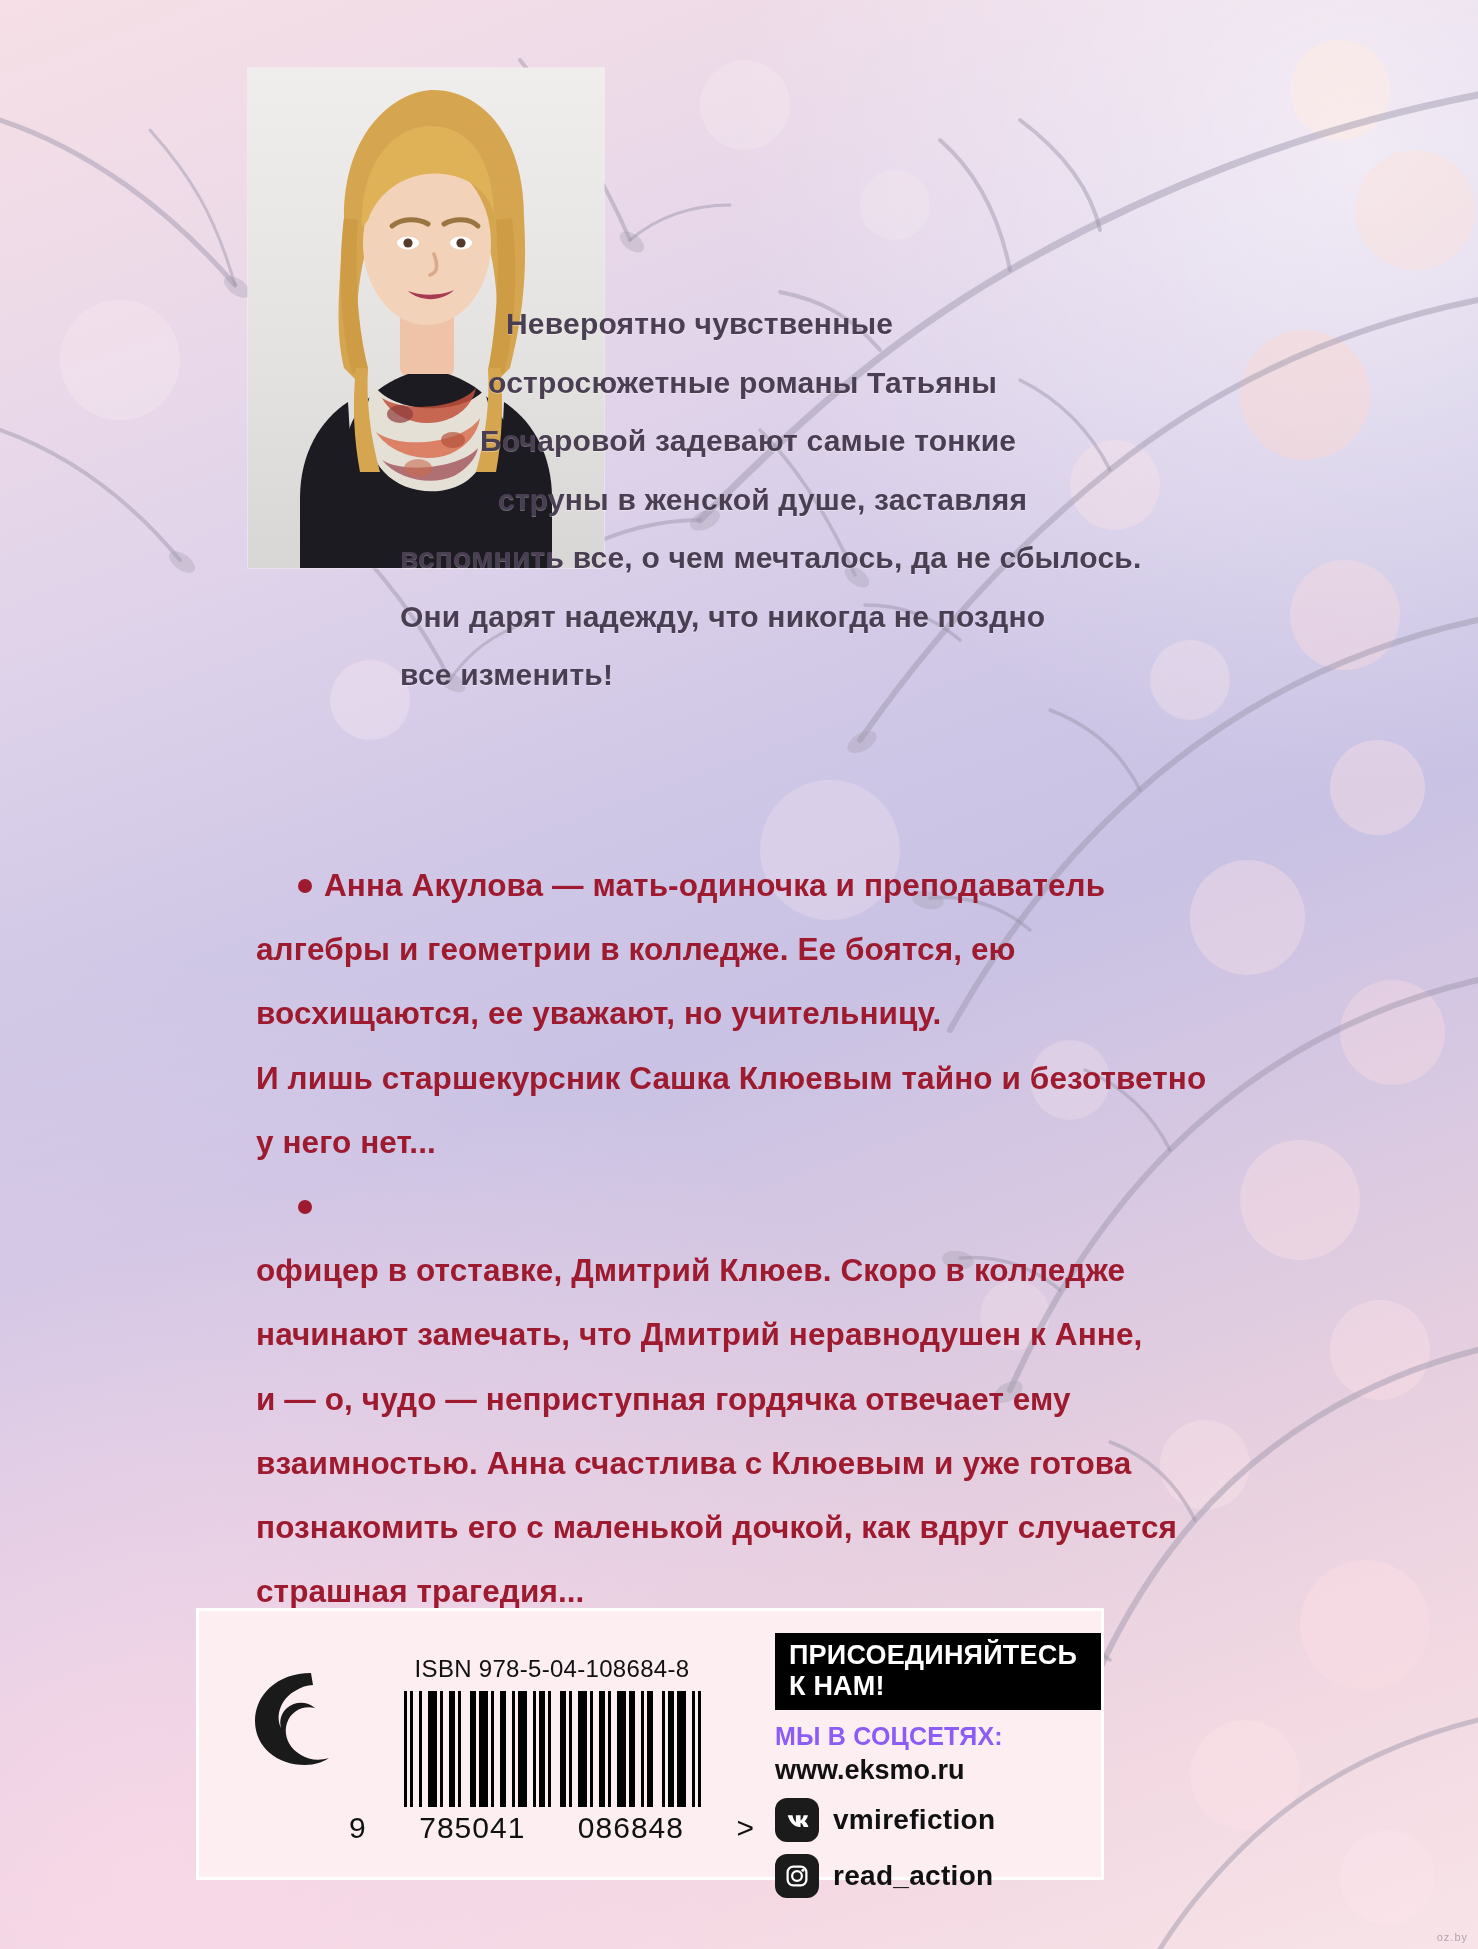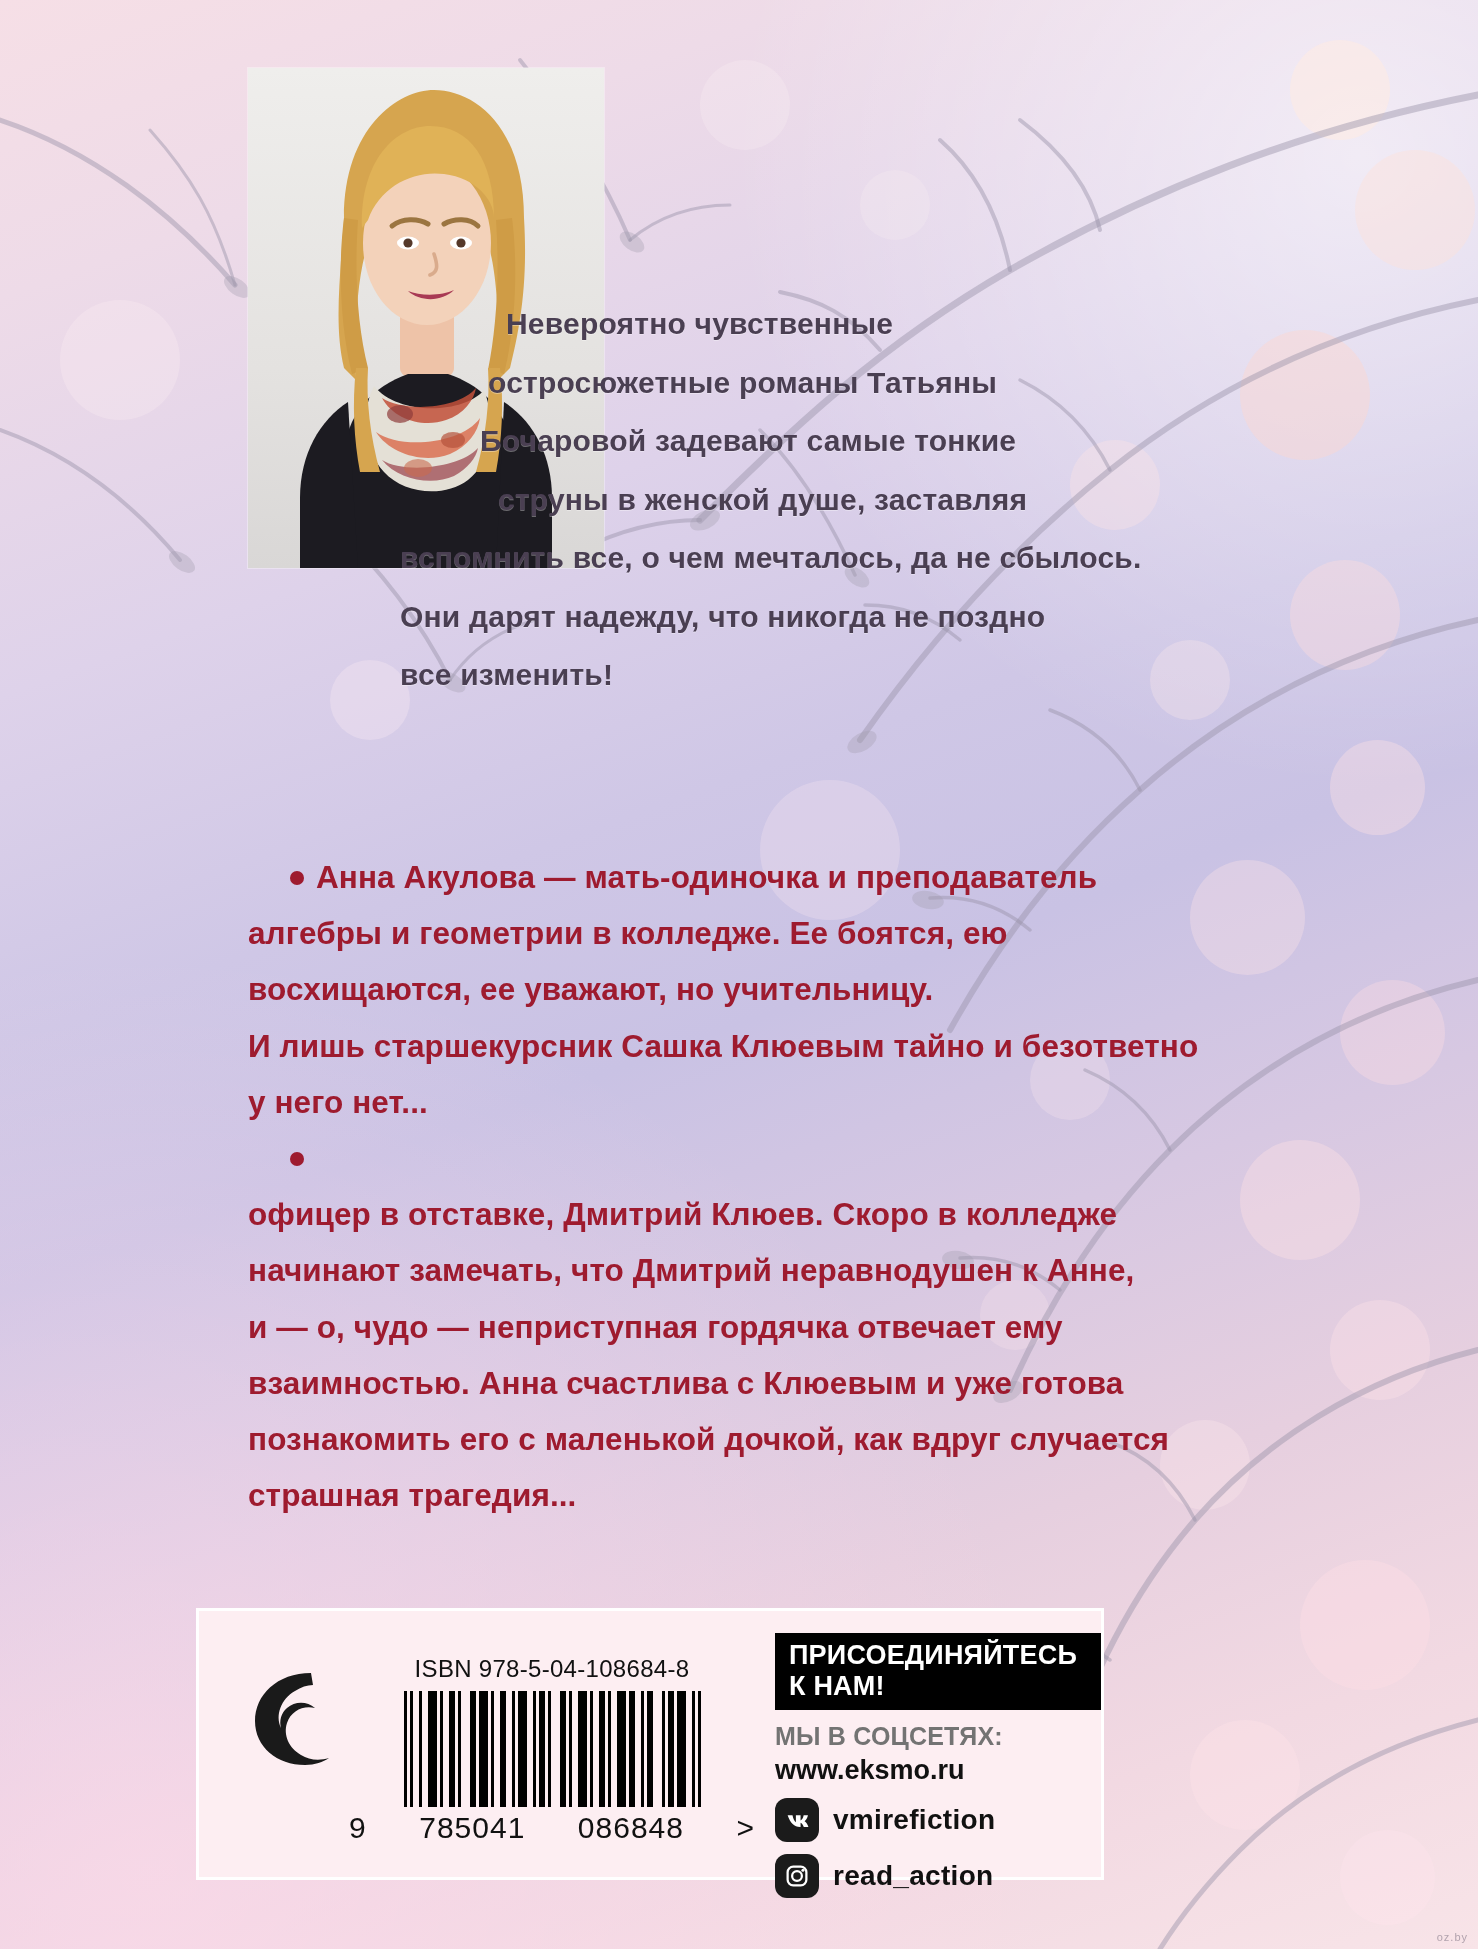--- a/index.html
+++ b/index.html
@@ -89,21 +89,21 @@
     position: absolute;
     left: 240px;
     top: 845px;
     width: 1070px;
     color: #9e1b2f;
     font-size: 31.5px;
     line-height: 1.53;
     font-weight: 700;
     letter-spacing: 0.1px;
   }
-  .annotation p { margin: 8px; }
+  .annotation p { margin: 16px; }
   .annotation .indent { padding-left: 42px; }
   .bullet {
     display: inline-block;
     width: 14px;
     height: 14px;
     border-radius: 50%;
     background: #9e1b2f;
     vertical-align: middle;
     margin: -4px 12px 0 0;
   }
@@ -176,21 +176,21 @@
   .join-banner {
     display: inline-block;
     background: #000;
     color: #fff;
     font-size: 27px;
     font-weight: 700;
     padding: 7px 14px 8px 14px;
     letter-spacing: 0.2px;
   }
   .soc-line {
-    color: #737373;
+    color: #8b5cf6;
     font-size: 25px;
     font-weight: 700;
     margin-top: 12px;
     letter-spacing: 0.2px;
   }
   .soc-site {
     color: #111;
     font-size: 27px;
     font-weight: 700;
     margin-top: 4px;

